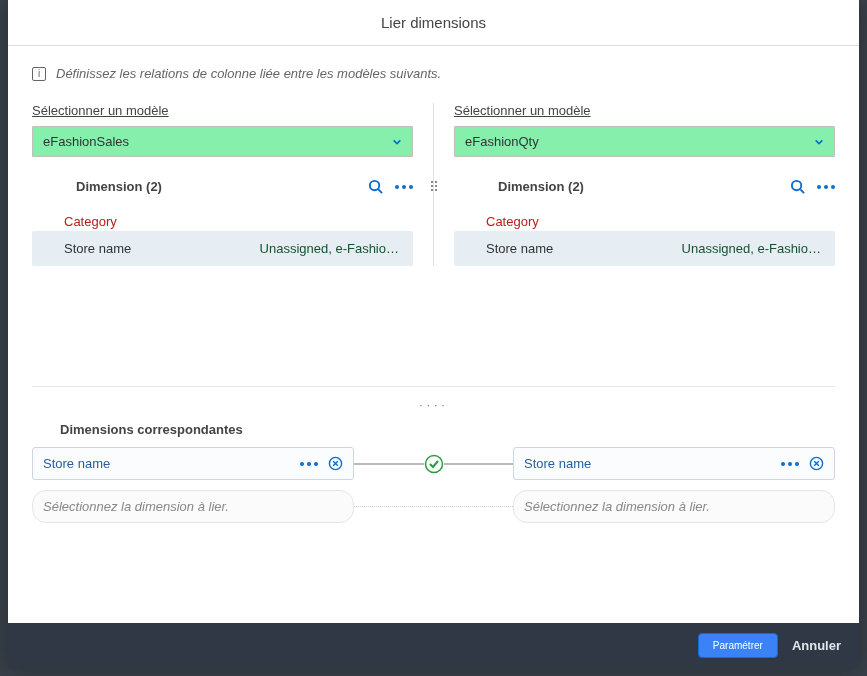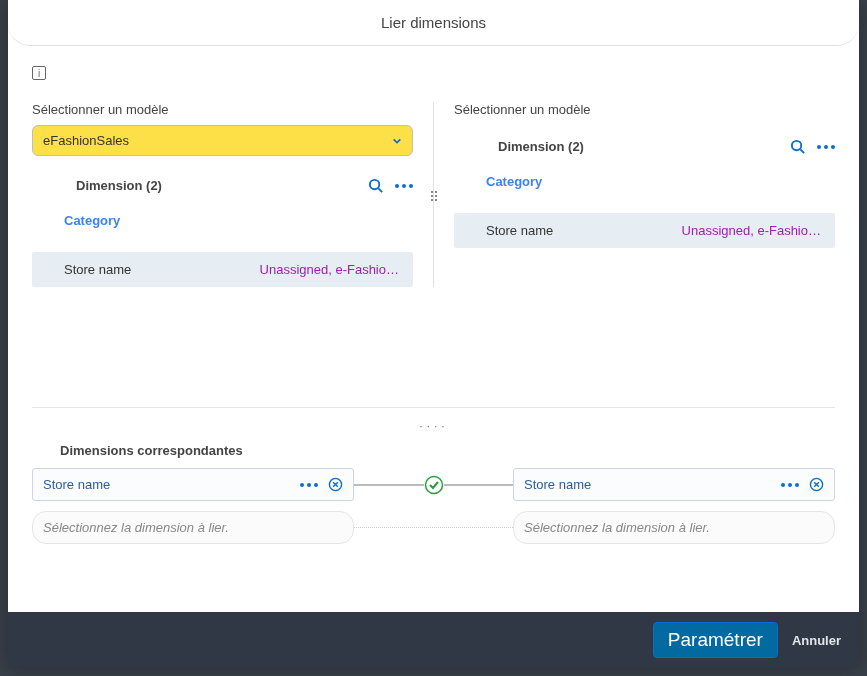--- a/index.html
+++ b/index.html
@@ -17,21 +17,20 @@
   display: flex;
   flex-direction: column;
   box-shadow: 0 0 20px rgba(0,0,0,0.3);
 }
 .modal-header {
   padding: 14px 0;
   text-align: center;
   color: #444;
   font-size: 15px;
   border-bottom: 1px solid #e0e0e0;
-  border-radius: 22px;
 }
 .modal-body {
   flex: 1;
   padding: 20px 24px 0;
   overflow: auto;
 }
 .info-row {
   display: flex;
   align-items: center;
   gap: 10px;
@@ -61,32 +60,33 @@
 }
 .panel-divider {
   width: 1px;
   background: #e0e0e0;
   position: relative;
 }
 .panel-label {
   font-size: 13px;
   color: #444;
   margin-bottom: 8px;
+  text-decoration: underline;
 }
 .select-box {
   border: 1px solid #bfbfbf;
-  background: #fde047;
+  background: #86efac;
   padding: 7px 10px;
   display: flex;
   align-items: center;
   justify-content: space-between;
   font-size: 13px;
   color: #333;
   cursor: pointer;
-  border-radius: 6px;
+  border-radius: 1px;
 }
 .chevron-down {
   width: 10px;
   height: 10px;
 }
 .chevron-down path { stroke: #0a6ed1; stroke-width: 2; fill: none; }
 .dim-header {
   display: flex;
   align-items: center;
   justify-content: space-between;
@@ -113,35 +113,34 @@
 .more-dots {
   display: flex;
   gap: 3px;
   cursor: pointer;
 }
 .more-dots span {
   width: 4px; height: 4px; border-radius: 50%; background: #0a6ed1;
 }
 .cat-label {
   font-size: 13px;
-  color: #3b82f6;
-  padding: 6px 0 24px 32px;
-  font-weight: bold;
+  color: #b91c1c;
+  padding: 6px 0 2px 32px;
 }
 .dim-row {
   background: #e6eef4;
   padding: 10px 14px 10px 32px;
   display: flex;
   justify-content: space-between;
   align-items: center;
   font-size: 13px;
   color: #333;
   border-radius: 2px;
 }
-.dim-row-meta { color: #a21caf; }
+.dim-row-meta { color: #14532d; }
 .drag-dots {
   position: absolute;
   left: 50%;
   top: 48%;
   transform: translateX(-50%);
   display: flex;
   flex-direction: column;
   gap: 2px;
   width: 10px;
 }
@@ -235,45 +234,46 @@
 }
 .modal-footer {
   background: #2f3844;
   padding: 10px 18px;
   display: flex;
   justify-content: flex-end;
   gap: 14px;
   align-items: center;
 }
 .btn-primary {
-  background: #0369a1;
+  background: #3b82f6;
   color: #fff;
   border: 1px solid #0a6ed1;
   border-radius: 4px;
   padding: 6px 14px;
-  font-size: 19px;
+  font-size: 10px;
   cursor: pointer;
 }
 .btn-cancel {
   background: transparent;
   color: #e0e5eb;
   border: none;
   font-size: 13px;
   cursor: pointer;
   font-weight: bold;
 }
 </style>
 </head>
 <body>
 
 <div class="modal">
   <div class="modal-header">Lier dimensions</div>
   <div class="modal-body">
     <div class="info-row">
       <span class="info-icon">i</span>
+      <span>Définissez les relations de colonne liée entre les modèles suivants.</span>
     </div>
 
     <div class="panels">
 
       <div class="panel">
         <div class="panel-label">Sélectionner un modèle</div>
         <div class="select-box">
           <span>eFashionSales</span>
           <svg class="chevron-down" viewBox="0 0 12 12">
               <path d="M2 4 L6 8 L10 4"></path>
@@ -314,20 +314,26 @@
             </div>
           <div class="drag-dots-row">
               <span></span>
               <span></span>
             </div>
         </div>
       </div>
 
       <div class="panel">
         <div class="panel-label">Sélectionner un modèle</div>
+        <div class="select-box">
+          <span>eFashionQty</span>
+          <svg class="chevron-down" viewBox="0 0 12 12">
+              <path d="M2 4 L6 8 L10 4"></path>
+            </svg>
+        </div>
         <div class="dim-header">
           <span class="dim-title">Dimension  (2)</span>
           <div class="dim-actions">
             <span class="icon-btn">
               <svg width="15" height="15" viewBox="0 0 16 16" class="search-icon">
                   <circle cx="7" cy="7" r="5"></circle>
                   <path d="M11 11 L15 15"></path>
                 </svg>
             </span>
             <span class="more-dots">

